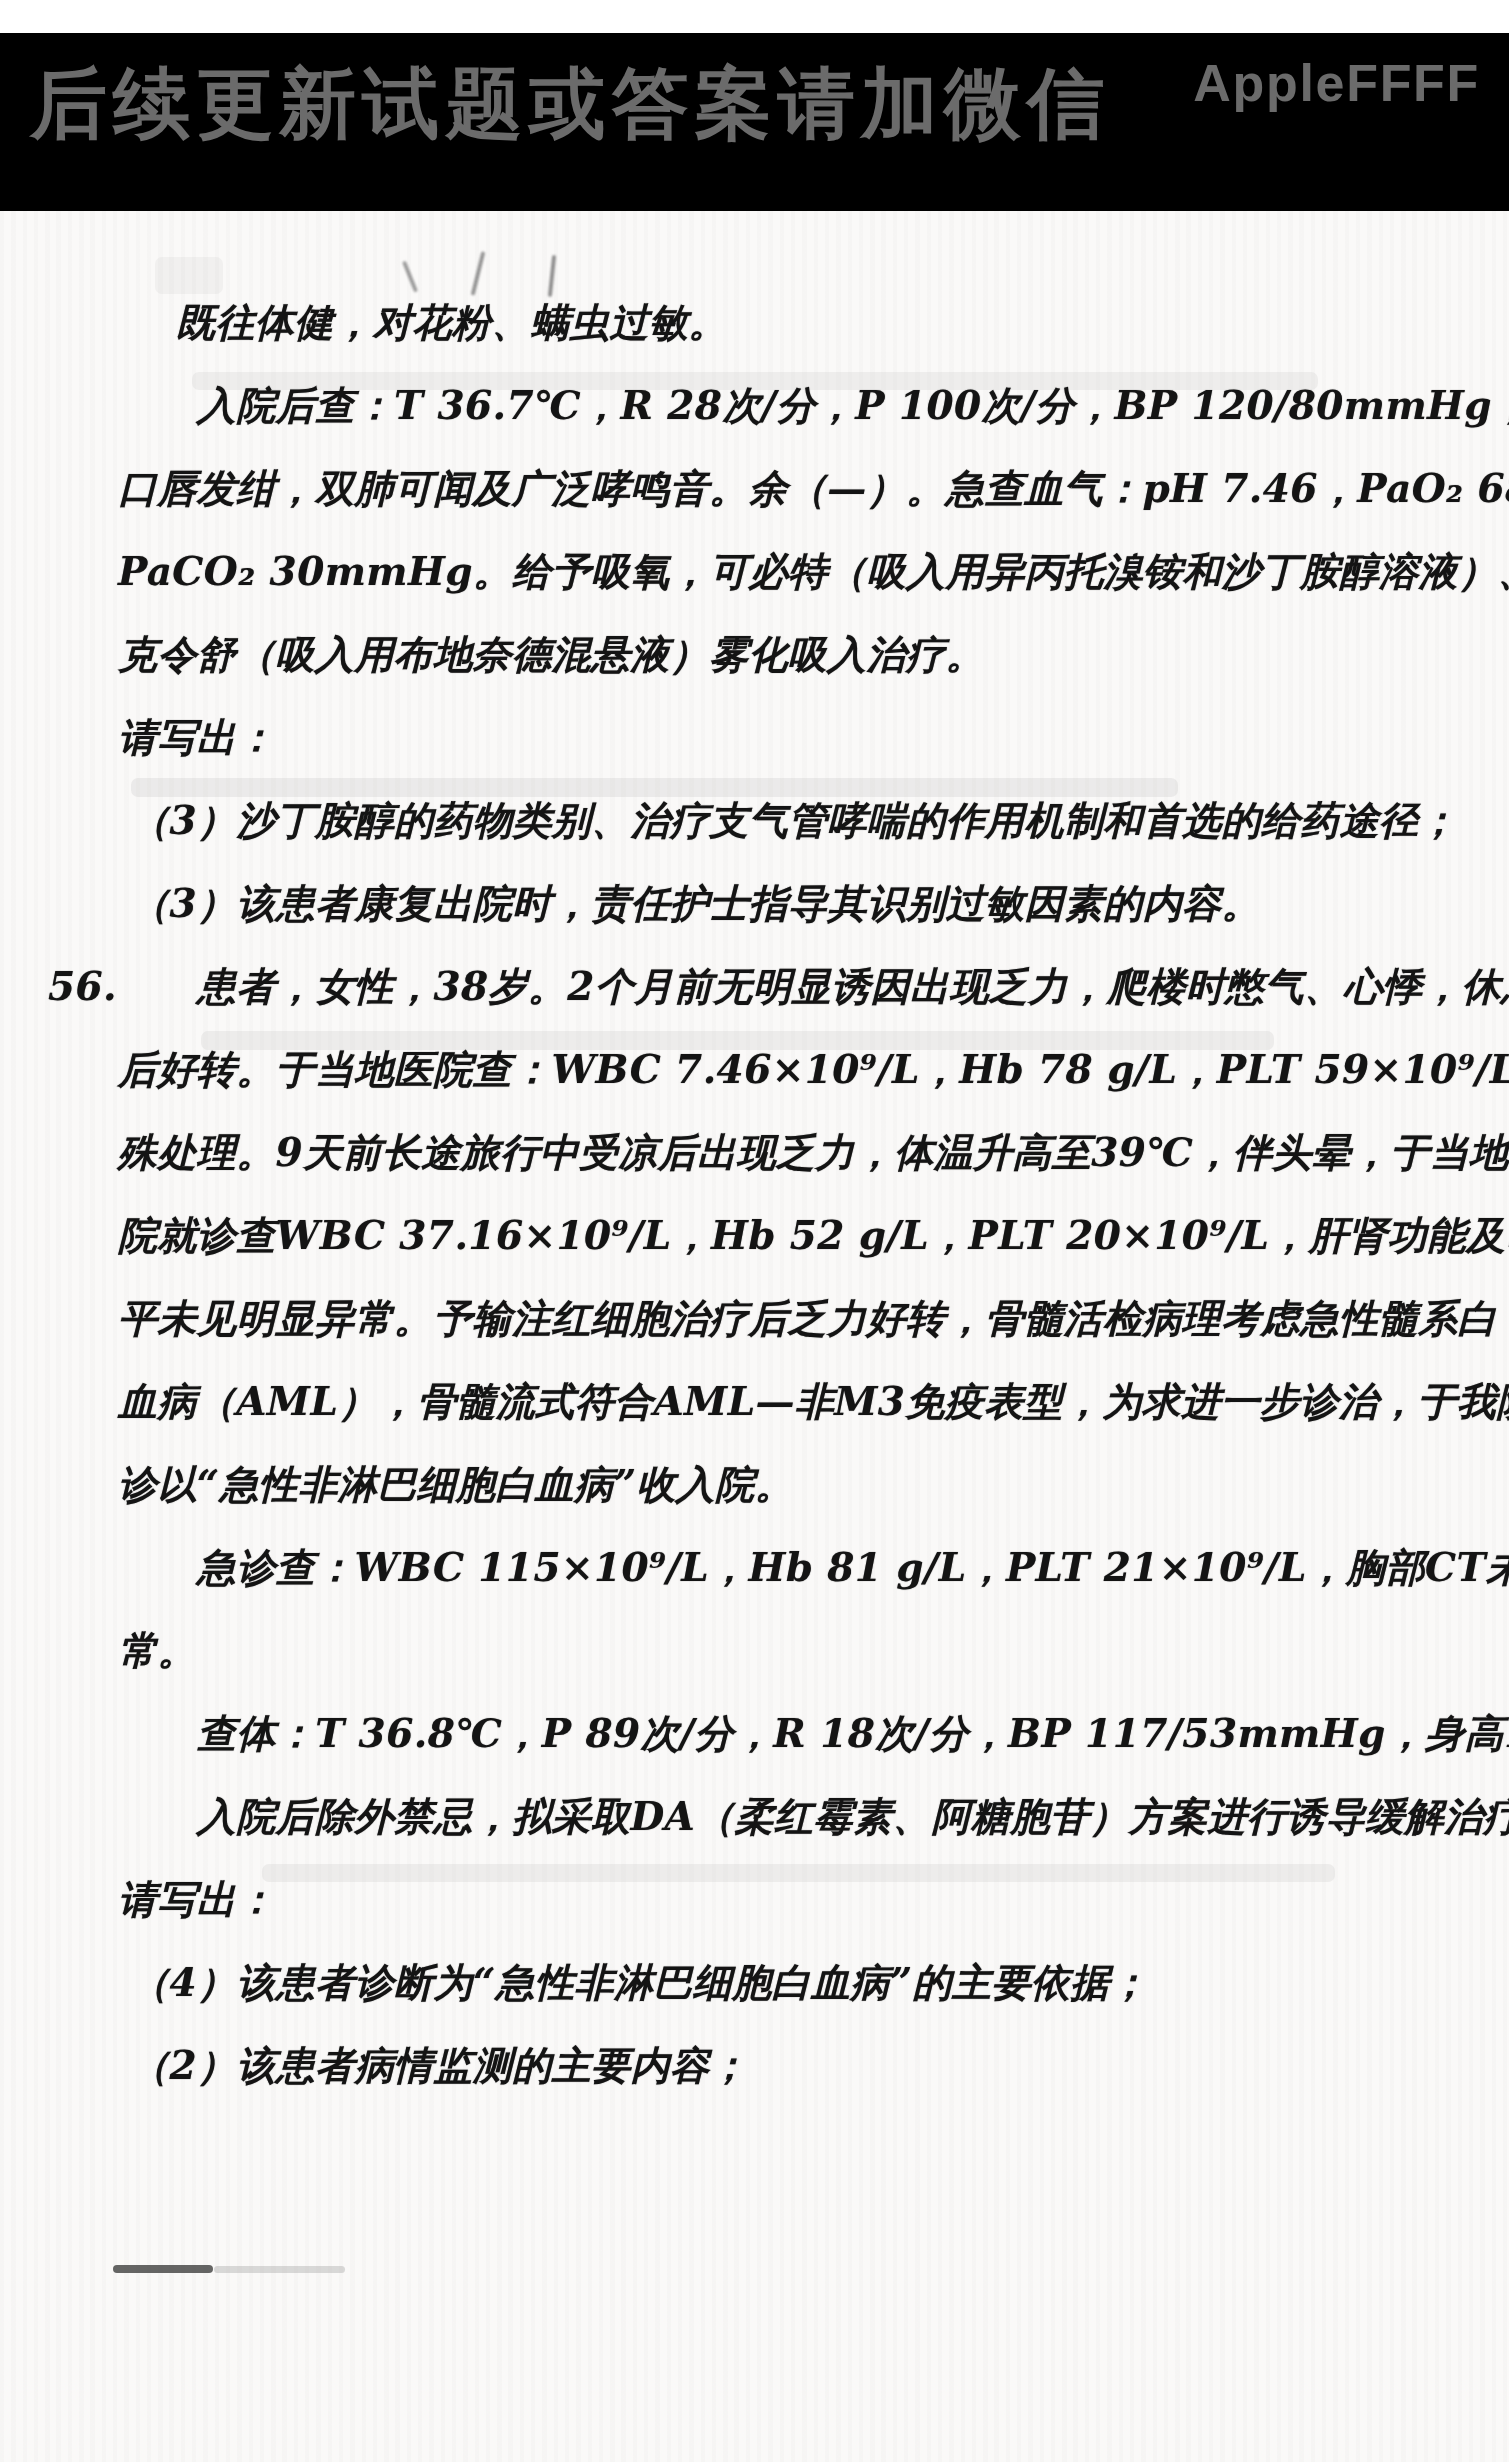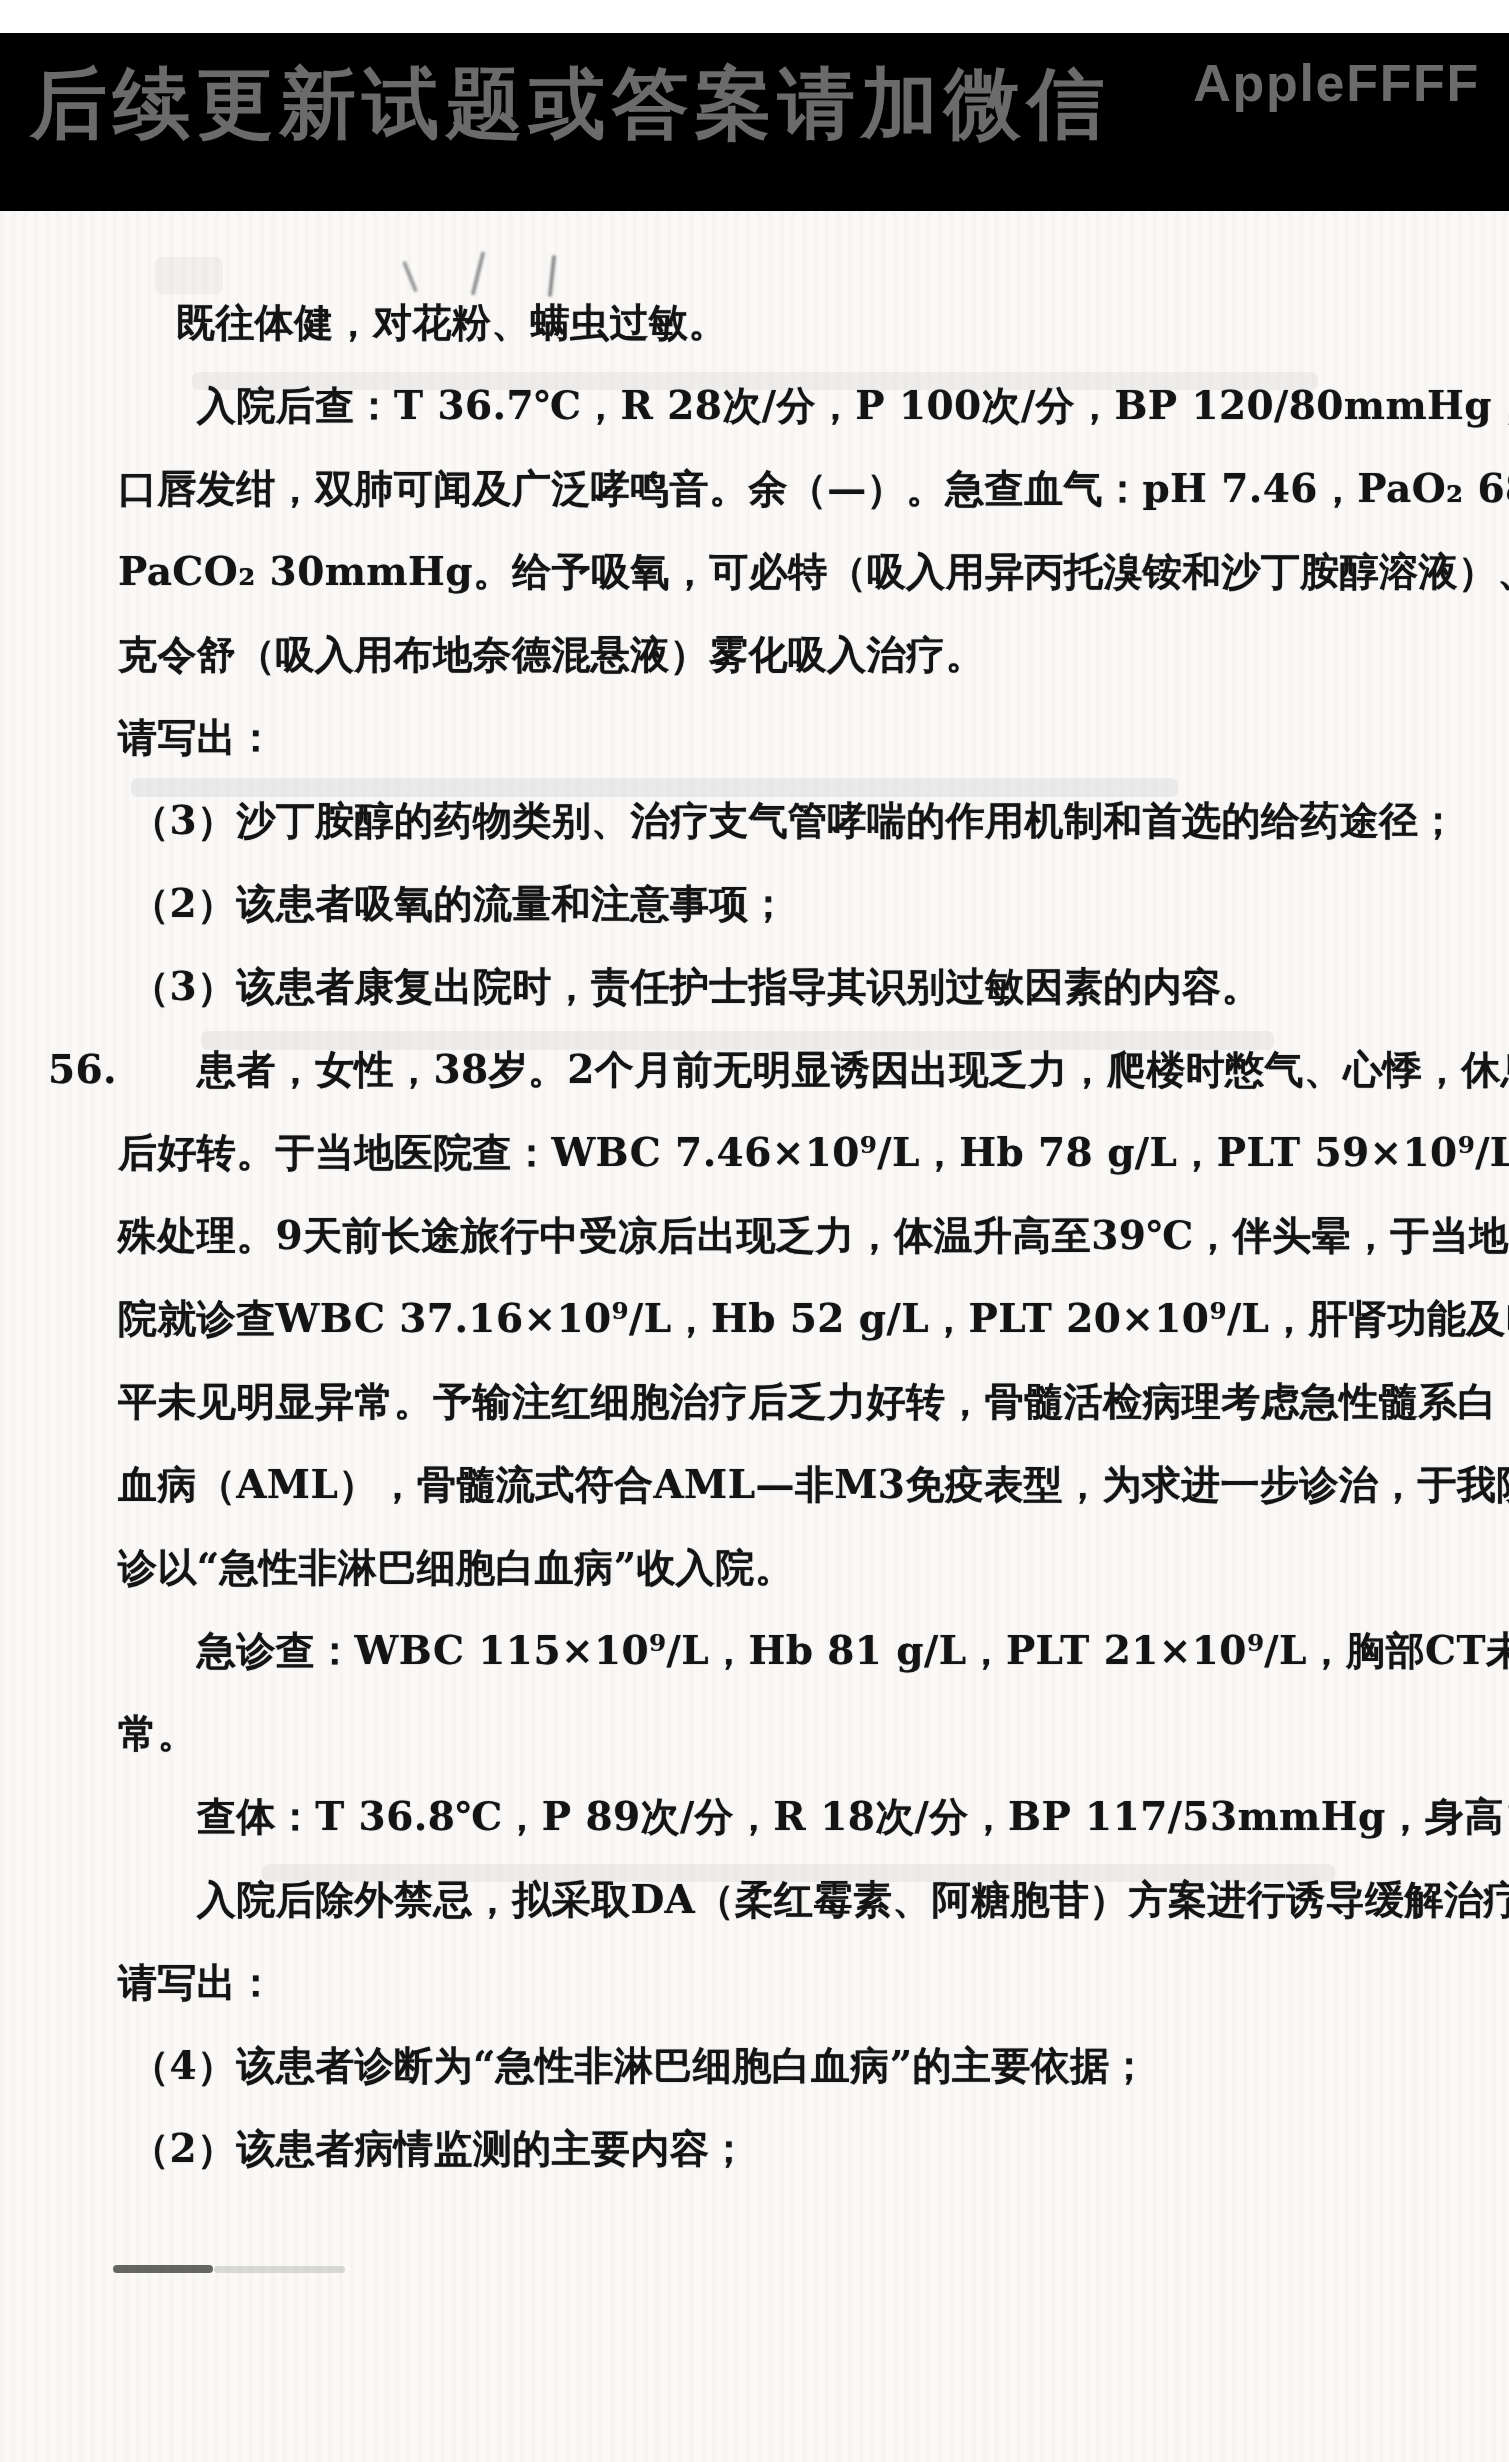--- a/index.html
+++ b/index.html
@@ -29,20 +29,21 @@
     font-family:"Liberation Sans","DejaVu Sans",sans-serif;
   }
   .doc{
     position:absolute;top:281px;left:118px;width:1309px;
     color:#141414;font-weight:700;font-size:39px;
   }
   .ln{
     height:83px;line-height:83px;white-space:nowrap;
     text-shadow:0 0 1.1px rgba(25,25,25,0.55);
     letter-spacing:0.4px;
+    font-style:italic;
   }
   .ind{padding-left:79px;}
   .ind1{padding-left:58px;}
   .num{padding-left:12.2px;}
   .q{position:relative;}
   .qnum{position:absolute;left:-70px;top:0;}
   .smudge{position:absolute;background:#8a8a8a;border-radius:7px;pointer-events:none;}
   .stroke{position:absolute;background:#6d6d6d;border-radius:2.6px;filter:blur(1px);pointer-events:none;}
 </style>
 </head>
@@ -69,21 +70,20 @@
   <div class="smudge" style="left:214px;top:2266px;width:131px;height:7px;opacity:.30;"></div>
 
   <div class="doc">
     <div class="ln ind1">既往体健，对花粉、螨虫过敏。</div>
     <div class="ln ind">入院后查：T 36.7℃，R 28次/分，P 100次/分，BP 120/80mmHg，喘息貌，</div>
     <div class="ln">口唇发绀，双肺可闻及广泛哮鸣音。余（—）。急查血气：pH 7.46，PaO₂ 68mmHg，</div>
     <div class="ln">PaCO₂ 30mmHg。给予吸氧，可必特（吸入用异丙托溴铵和沙丁胺醇溶液）、普米</div>
     <div class="ln">克令舒（吸入用布地奈德混悬液）雾化吸入治疗。</div>
     <div class="ln">请写出：</div>
     <div class="ln num">（3）沙丁胺醇的药物类别、治疗支气管哮喘的作用机制和首选的给药途径；</div>
-    <div class="ln num">（2）该患者吸氧的流量和注意事项；</div>
     <div class="ln num">（3）该患者康复出院时，责任护士指导其识别过敏因素的内容。</div>
     <div class="ln ind q">
       <span class="qnum">56.</span>
       <span>患者，女性，38岁。2个月前无明显诱因出现乏力，爬楼时憋气、心悸，休息</span>
     </div>
     <div class="ln">后好转。于当地医院查：WBC 7.46×10⁹/L，Hb 78 g/L，PLT 59×10⁹/L，未予特</div>
     <div class="ln">殊处理。9天前长途旅行中受凉后出现乏力，体温升高至39℃，伴头晕，于当地医</div>
     <div class="ln">院就诊查WBC 37.16×10⁹/L，Hb 52 g/L，PLT 20×10⁹/L，肝肾功能及电解质水</div>
     <div class="ln">平未见明显异常。予输注红细胞治疗后乏力好转，骨髓活检病理考虑急性髓系白</div>
     <div class="ln">血病（AML），骨髓流式符合AML—非M3免疫表型，为求进一步诊治，于我院急</div>

